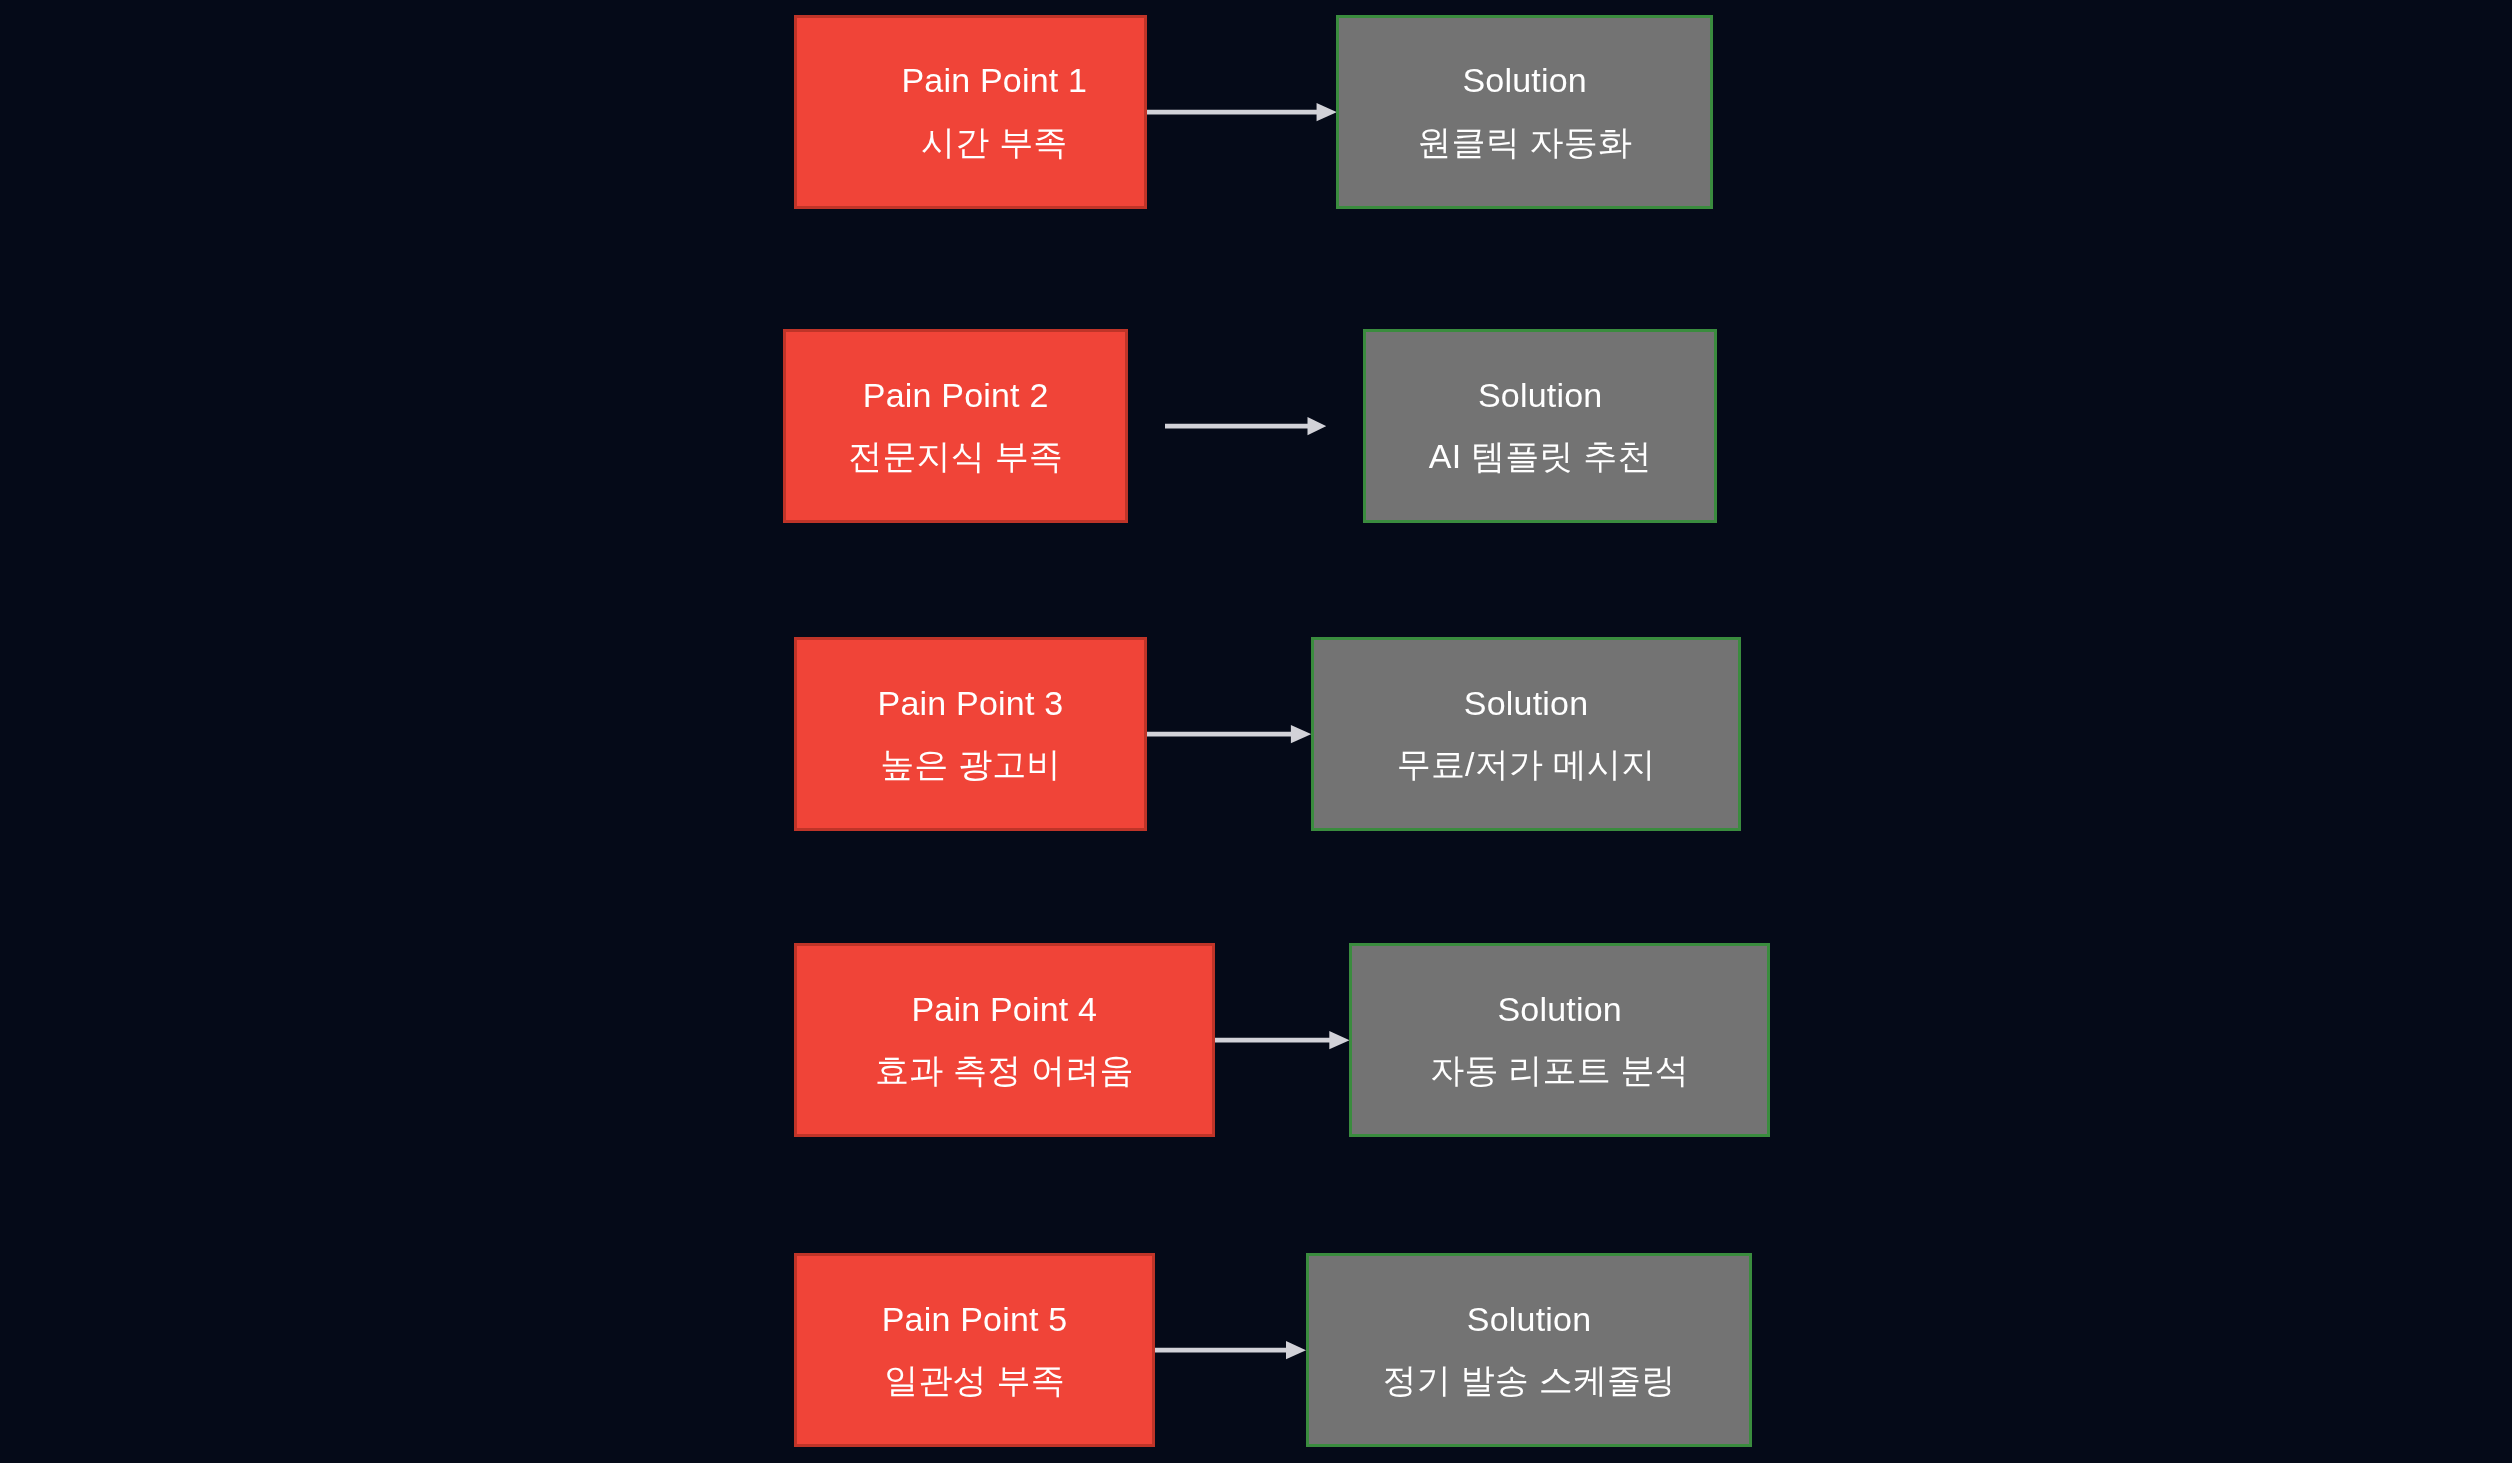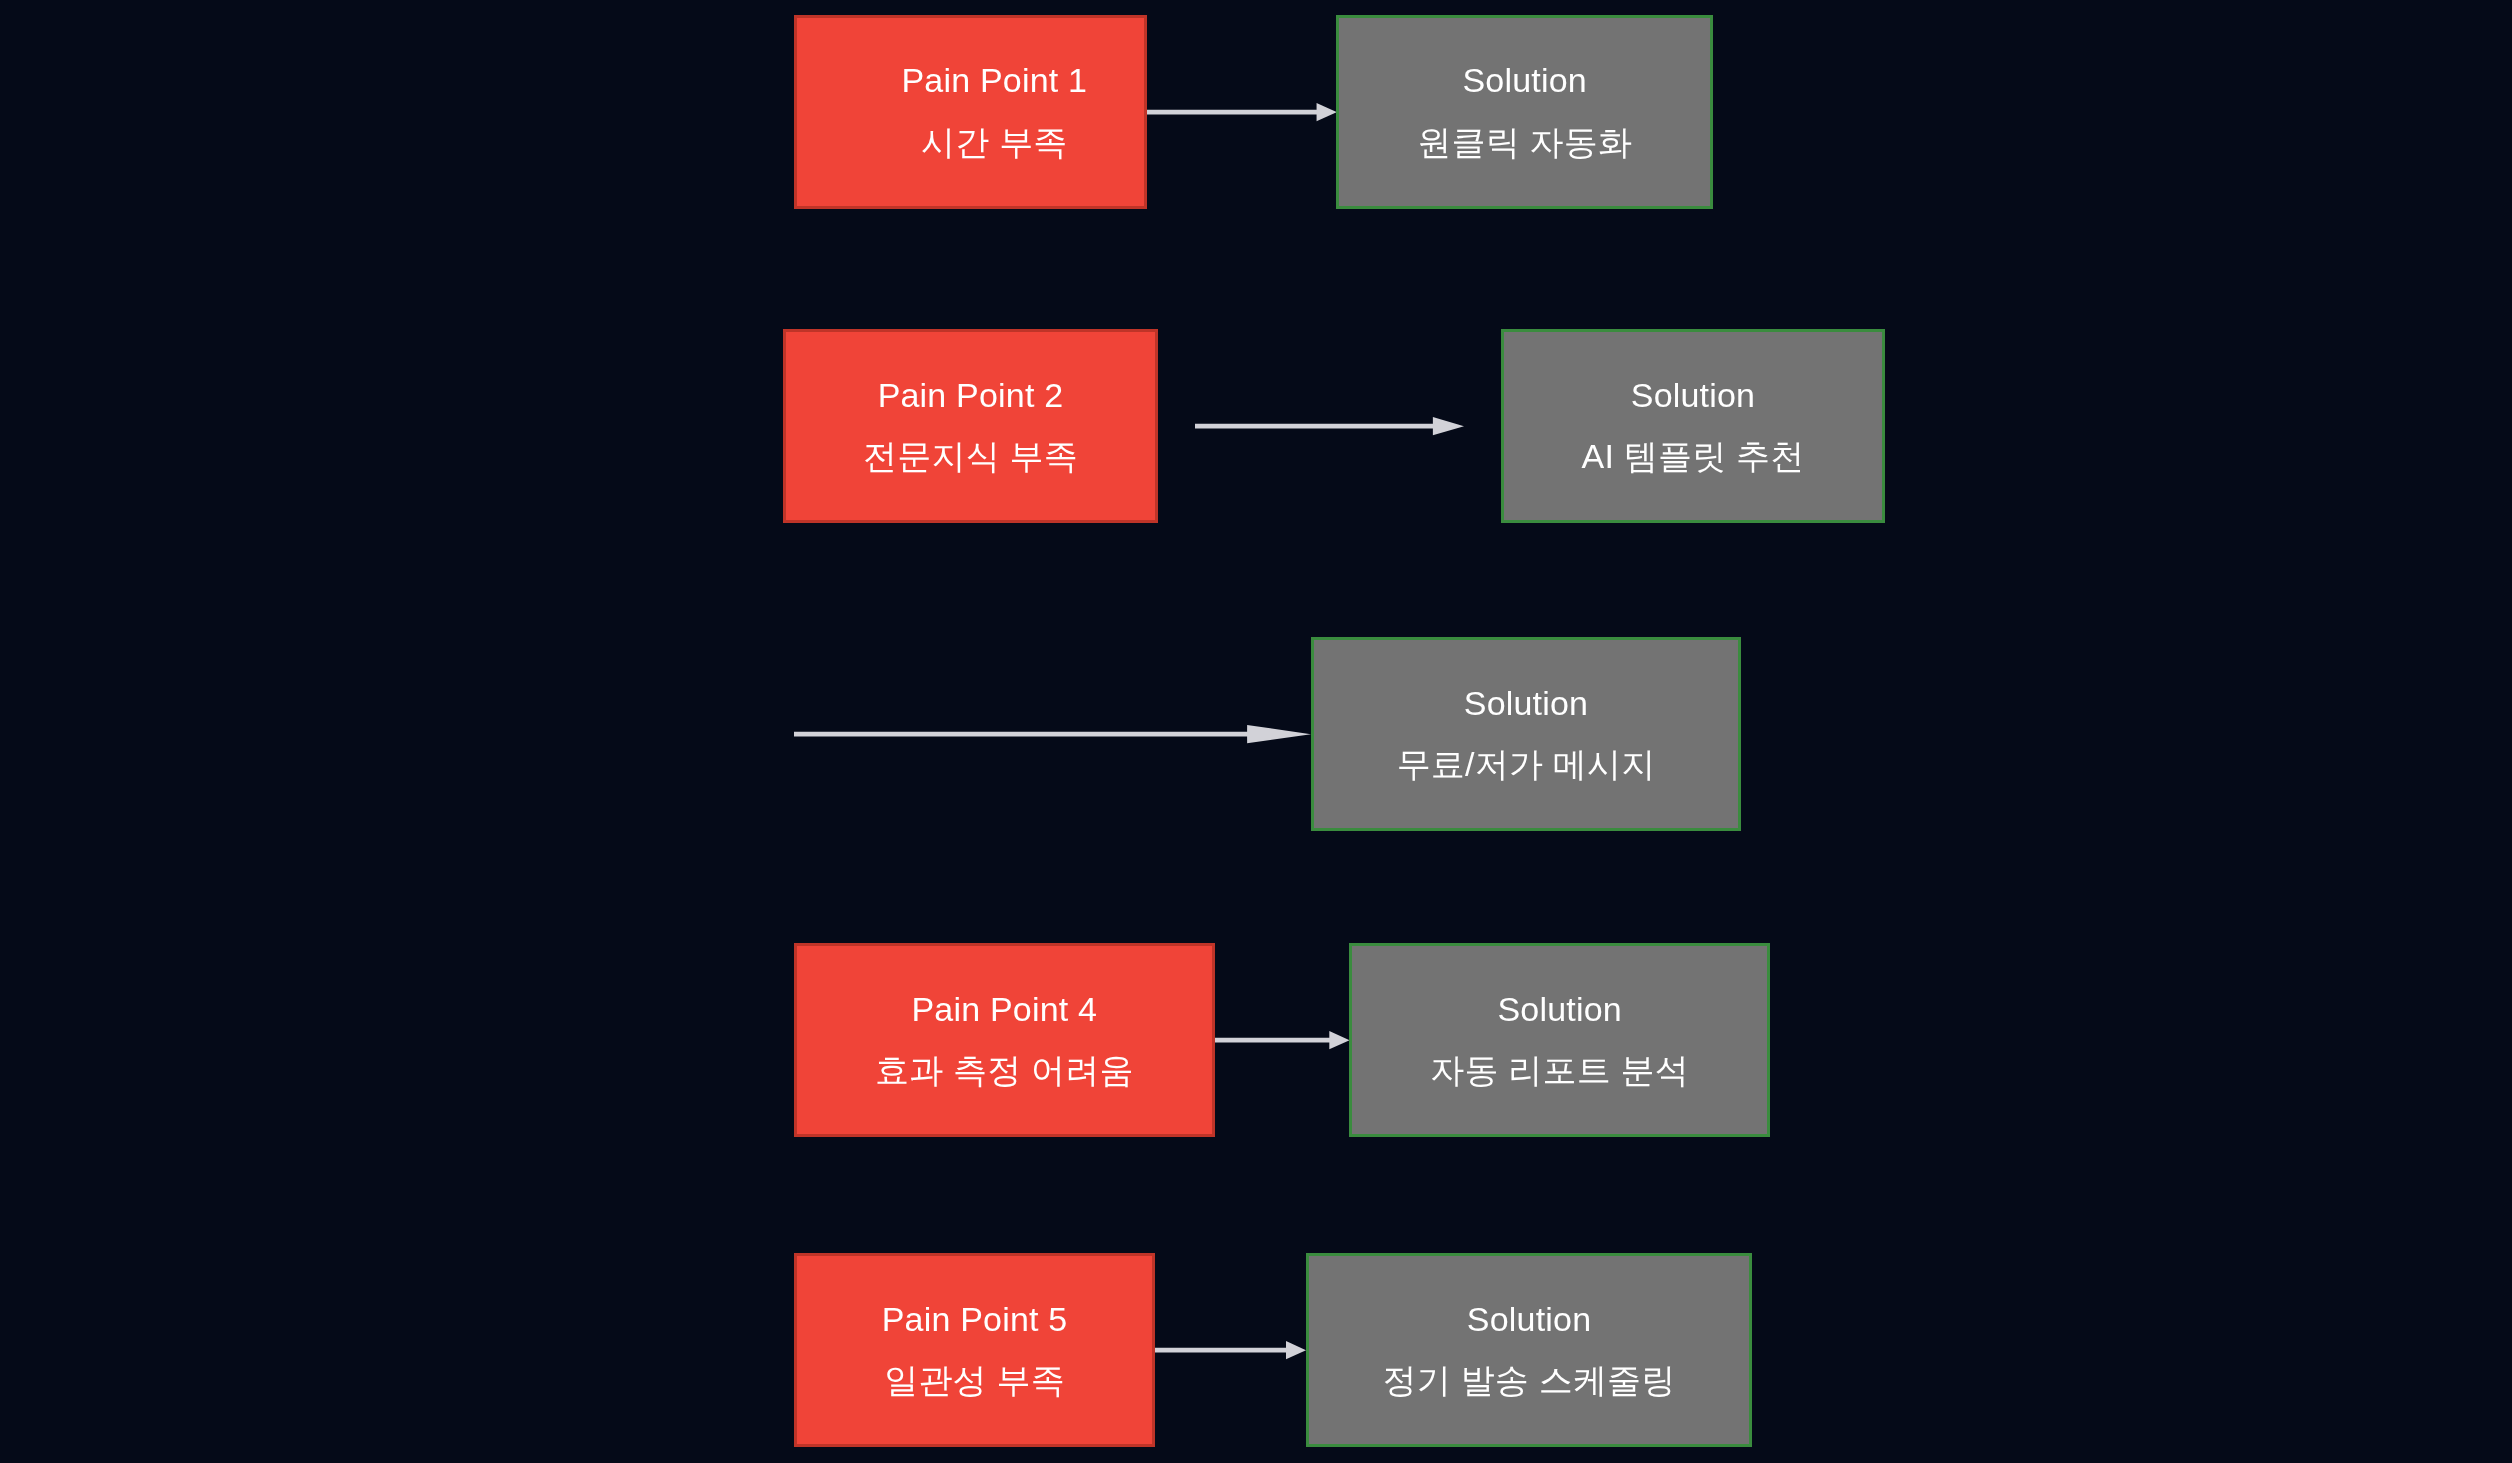--- a/index.html
+++ b/index.html
@@ -92,38 +92,42 @@
         <line x1="0" y1="11" x2="186" y2="11" stroke="#d2d2d8" stroke-width="5"></line>
         <polygon points="184,1 206,11 184,21" fill="#d2d2d8"></polygon>
       </svg>
     </div>
     <div class="node-box solution-box" style="width:377px; height:194px;">
       <span class="line1">Solution</span>
       <span class="line2">원클릭 자동화</span>
     </div>
   </div>
 
-  <div class="flow-row" style="left:783px; top:329px; width:1102px; height:194px;gap:37px;">
+  <div class="flow-row" style="left:783px; top:329px; width:934px; height:194px;gap:37px;">
     <div class="node-box pain-box" style="width:375px; height:194px;">
       <span class="line1">Pain Point 2</span>
       <span class="line2">전문지식 부족</span>
     </div>
     <div class="arrow-connector">
       <svg viewBox="0 0 190 22" preserveAspectRatio="none" aria-hidden="true">
         <line x1="0" y1="11" x2="170" y2="11" stroke="#d2d2d8" stroke-width="5"></line>
         <polygon points="168,1 190,11 168,21" fill="#d2d2d8"></polygon>
       </svg>
     </div>
     <div class="node-box solution-box" style="width:384px; height:194px;">
       <span class="line1">Solution</span>
       <span class="line2">AI 템플릿 추천</span>
     </div>
   </div>
 
   <div class="flow-row" style="left:794px; top:637px; width:947px; height:194px;">
+    <div class="node-box pain-box" style="width:353px; height:194px;">
+      <span class="line1">Pain Point 3</span>
+      <span class="line2">높은 광고비</span>
+    </div>
     <div class="arrow-connector">
       <svg viewBox="0 0 178 22" preserveAspectRatio="none" aria-hidden="true">
         <line x1="0" y1="11" x2="158" y2="11" stroke="#d2d2d8" stroke-width="5"></line>
         <polygon points="156,1 178,11 156,21" fill="#d2d2d8"></polygon>
       </svg>
     </div>
     <div class="node-box solution-box" style="width:430px; height:194px;">
       <span class="line1">Solution</span>
       <span class="line2">무료/저가 메시지</span>
     </div>

